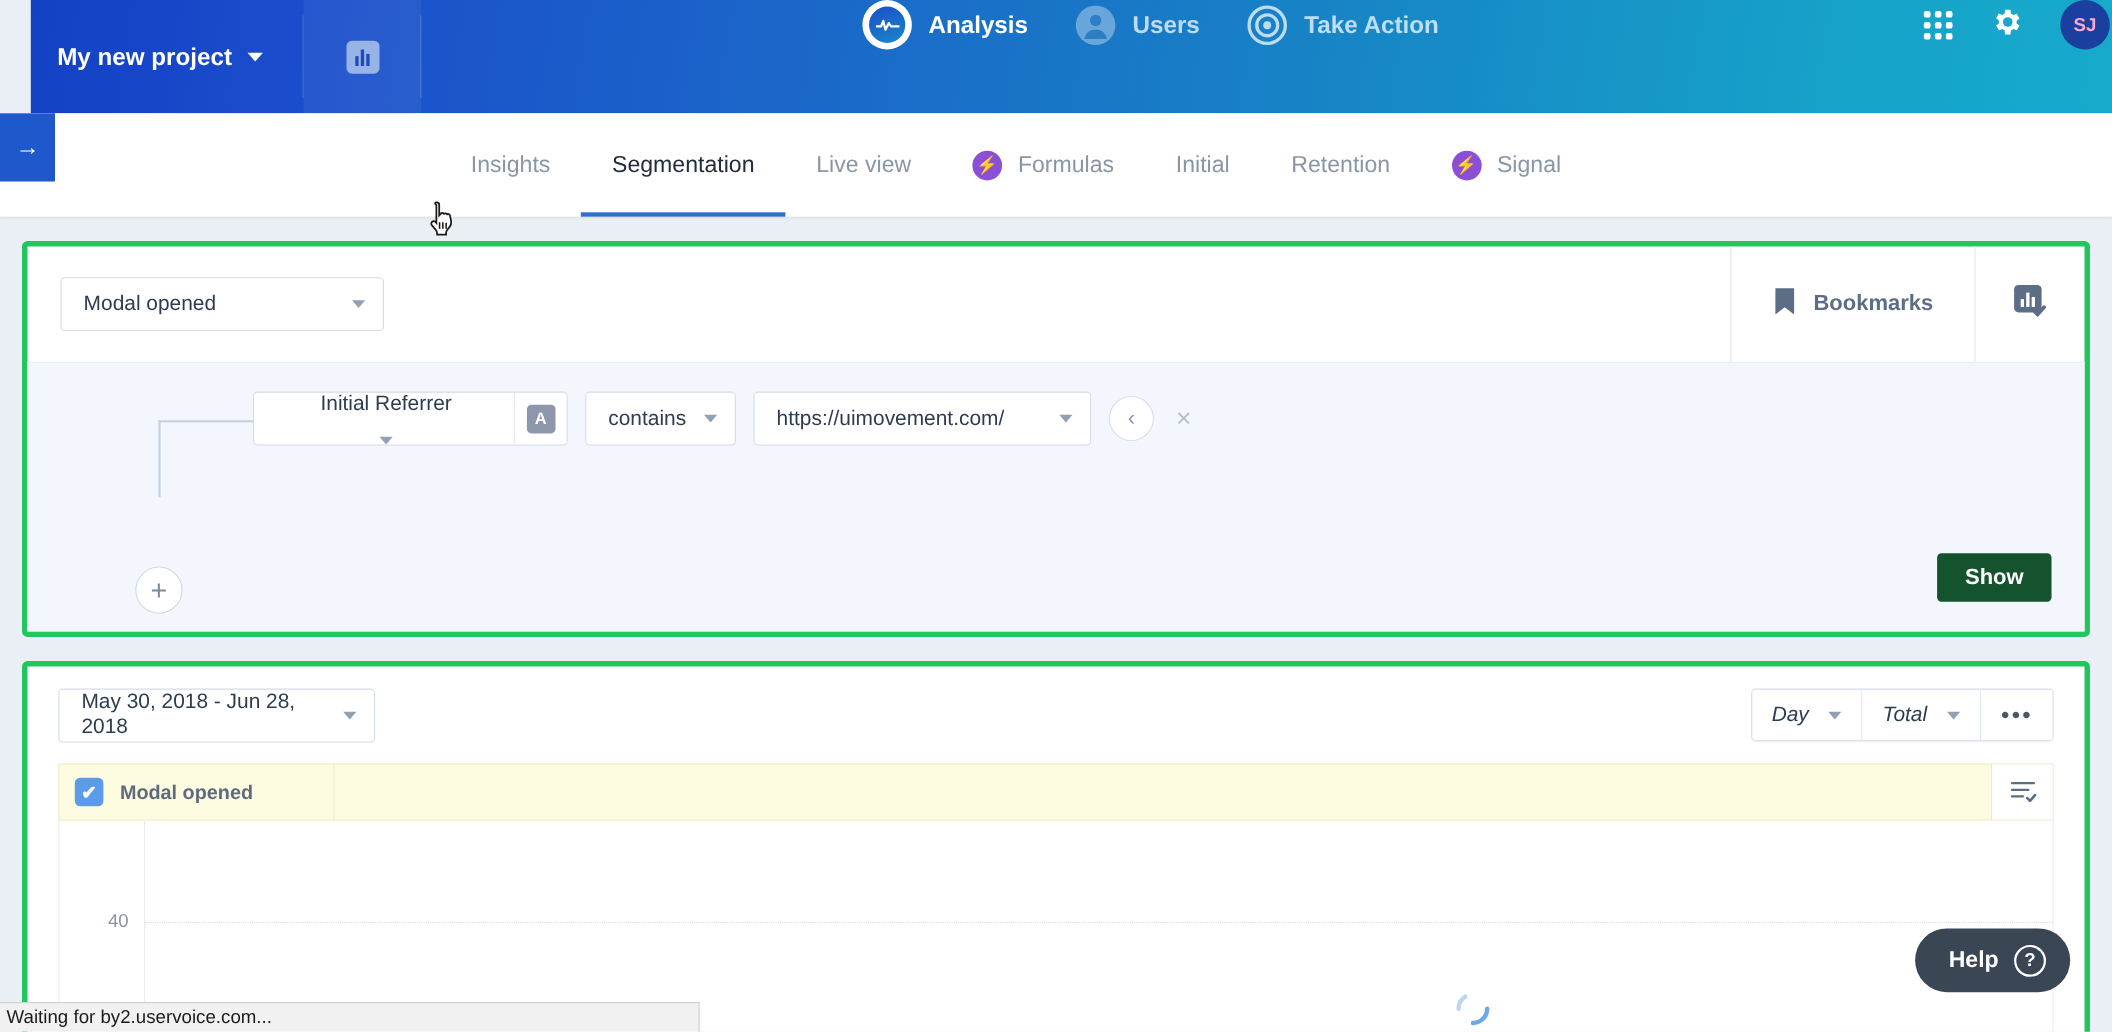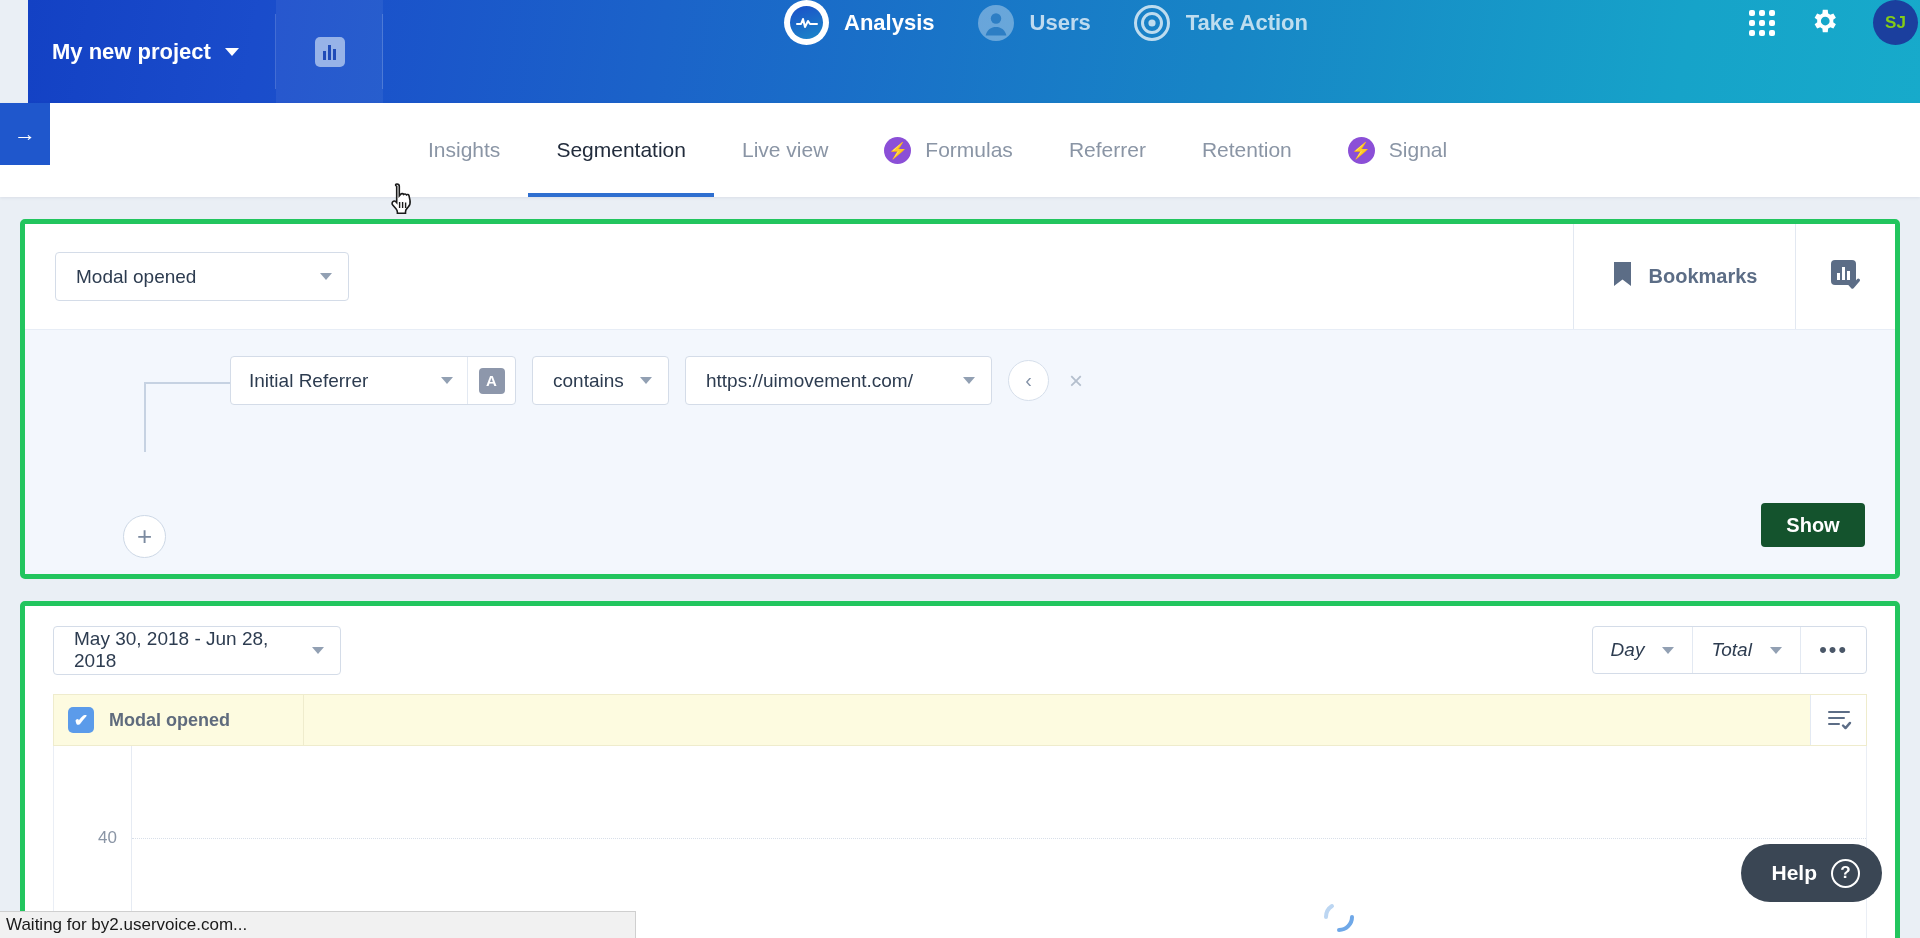--- a/index.html
+++ b/index.html
@@ -76,21 +76,21 @@
 
   .navright { display: flex; align-items: center; gap: 34px; padding-right: 30px; }
   .grid9 {
     width: 26px; height: 26px;
     display: grid; grid-template-columns: repeat(3,1fr); grid-template-rows: repeat(3,1fr);
     gap: 4px; cursor: pointer;
   }
   .grid9 i { background: #fff; border-radius: 2px; }
   .avatar {
     width: 45px; height: 45px; border-radius: 50%;
-    background: #1b3f9e; color: #84cc16;
+    background: #1b3f9e; color: #f9a8d4;
     font-size: 17px; font-weight: bold;
     display: flex; align-items: center; justify-content: center;
     cursor: pointer;
   }
 
   
   .sidearrow {
     position: absolute; top: 103px; left: 0; width: 50px; height: 62px;
     background: #1f57cc; color: #fff;
     display: flex; align-items: center; justify-content: center;
@@ -167,21 +167,21 @@
     display: flex; align-items: center; justify-content: center;
     font-size: 26px; cursor: pointer; z-index: 3;
   }
   .propsel {
     display: inline-flex; align-items: stretch;
     border: 1px solid #d4dce8; border-radius: 4px; background: #fff; height: 49px;
     overflow: hidden;
   }
   .propsel .lbl {
     display: flex; align-items: center; justify-content: space-between;
-    width: 236px; padding: 0 14px 0 18px; font-size: 19px; color: #2d3c50; cursor: pointer;
+    width: 236px; padding: 0 14px 0 18px; font-size: 19px; color: #2d3c50; cursor: pointer; flex-direction: column;
   }
   .typebadge {
     width: 48px; border-left: 1px solid #e3e9f2;
     display: flex; align-items: center; justify-content: center; cursor: pointer;
   }
   .typebadge span {
     width: 26px; height: 26px; border-radius: 4px;
     background: #8d97ab; color: #fff;
     font-size: 15px; font-weight: bold;
     display: flex; align-items: center; justify-content: center;
@@ -353,21 +353,21 @@
     <span>Segmentation</span>
   </div>
   <div class="tab">
     <span>Live view</span>
   </div>
   <div class="tab">
     <span class="bolt">⚡</span>
     <span>Formulas</span>
   </div>
   <div class="tab">
-    <span>Referrer</span>
+    <span>Initial</span>
   </div>
   <div class="tab">
     <span>Retention</span>
   </div>
   <div class="tab">
     <span class="bolt">⚡</span>
     <span>Signal</span>
   </div>
 </div>
 

